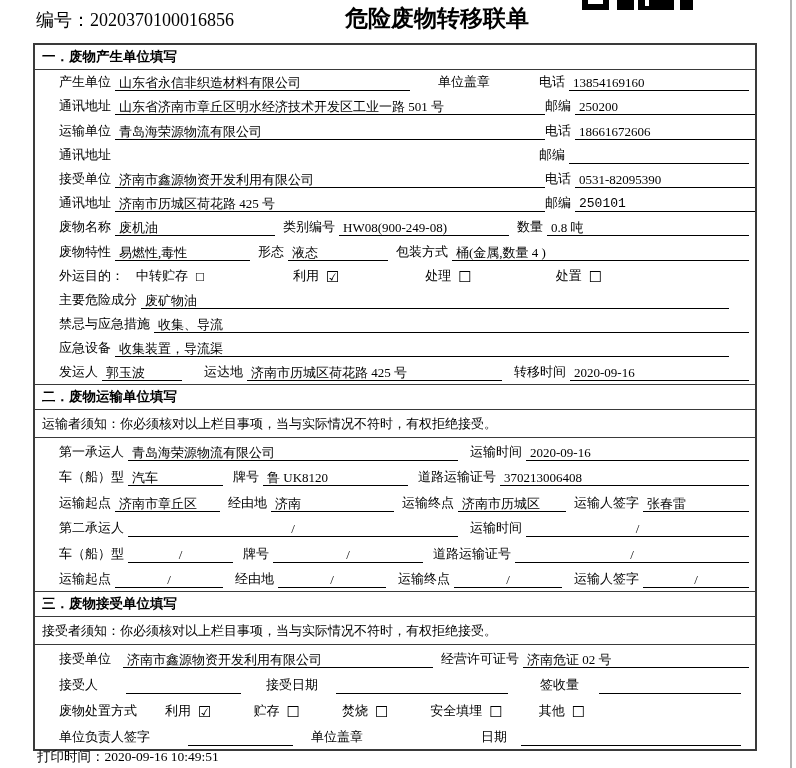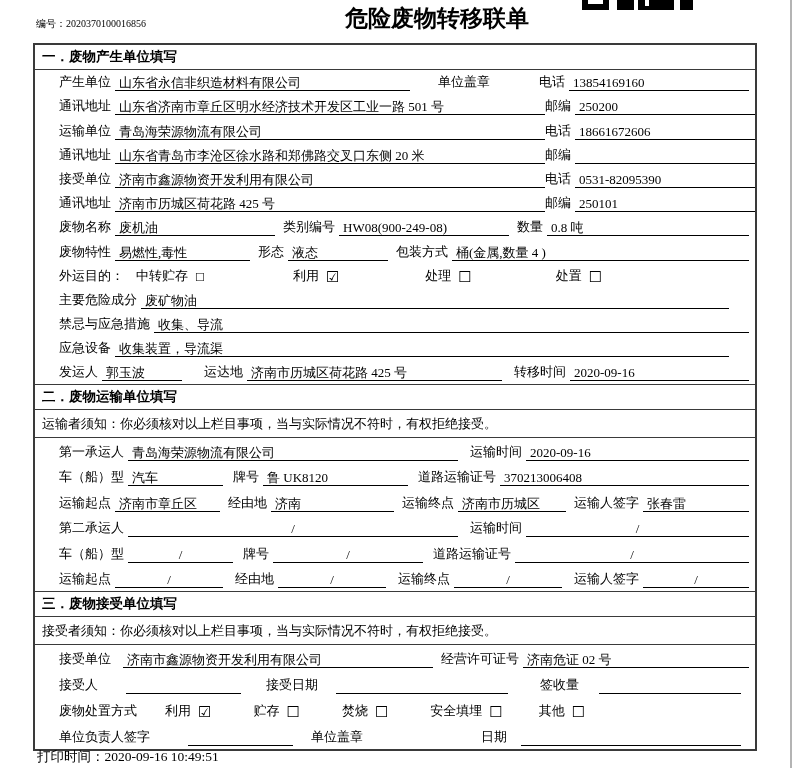--- a/index.html
+++ b/index.html
@@ -1,21 +1,21 @@
 <!DOCTYPE html>
 <html><head>
 <meta charset="utf-8">
 <style>
   html,body{margin:0;padding:0}
   body{
     width:796px;height:768px;background:#ffffff;position:relative;overflow:hidden;
     font-family:"Liberation Serif","DejaVu Serif",serif;color:#000;
   }
   
-  #doc-number{position:absolute;left:36px;top:17px;font-size:10px;white-space:nowrap}
+  #doc-number{position:absolute;left:36px;top:8px;font-size:18px;white-space:nowrap}
   #doc-title{position:absolute;left:437px;top:3px;transform:translateX(-50%);
     font-size:23px;font-weight:bold;white-space:nowrap;margin:0}
   
   #qr{position:absolute;left:582px;top:0;width:120px;height:11px}
   #qr .q{position:absolute;background:#000}
   #qr .hollow{position:absolute;left:0;top:-8px;width:27px;height:18px;box-sizing:border-box;
     border:6px solid #000;border-top:none;background:#fff}
   
   #form-table{position:absolute;left:33px;top:43px;width:724px;
     border:2px solid #3a3a3a;box-sizing:border-box;background:#fff}
@@ -78,38 +78,37 @@
       </div>
       <div class="row" style="height: 24.2px;">
         <span class="lab">运输单位</span>
         <span class="u" style="width: 430px;">青岛海荣源物流有限公司</span>
         <span class="gap"></span>
         <span class="lab">电话</span>
         <span class="u" style="width: 180px;">18661672606</span>
       </div>
       <div class="row" style="height: 24.2px;">
         <span class="lab">通讯地址</span>
-        <span class="u" style="width: 430px;">山东省青岛市李沧区徐水路和郑佛路交叉口东侧 20 米</span>
         <span class="gap"></span>
         <span class="lab">邮编</span>
         <span class="u" style="width: 180px;"></span>
       </div>
       <div class="row" style="height: 24.2px;">
         <span class="lab">接受单位</span>
         <span class="u" style="width: 430px;">济南市鑫源物资开发利用有限公司</span>
         <span class="gap"></span>
         <span class="lab">电话</span>
         <span class="u" style="width: 180px;">0531-82095390</span>
       </div>
       <div class="row" style="height: 24.2px;">
         <span class="lab">通讯地址</span>
         <span class="u" style="width: 430px;">济南市历城区荷花路 425 号</span>
         <span class="gap"></span>
         <span class="lab">邮编</span>
-        <span class="u" style="width: 180px;">250101</span>
+        <span class="u" style="width: 180px; font-family: Liberation Mono, monospace;">250101</span>
       </div>
       <div class="row" style="height: 24.2px; align-items: flex-end;">
         <span class="lab">废物名称</span>
         <span class="u" style="width: 160px;">废机油</span>
         <span class="lab" style="margin-left: 8px;">类别编号</span>
         <span class="u" style="width: 170px;">HW08(900-249-08)</span>
         <span class="lab" style="margin-left: 8px;">数量</span>
         <span class="u fill">0.8 吨</span>
       </div>
       <div class="row" style="height: 24.2px;">

